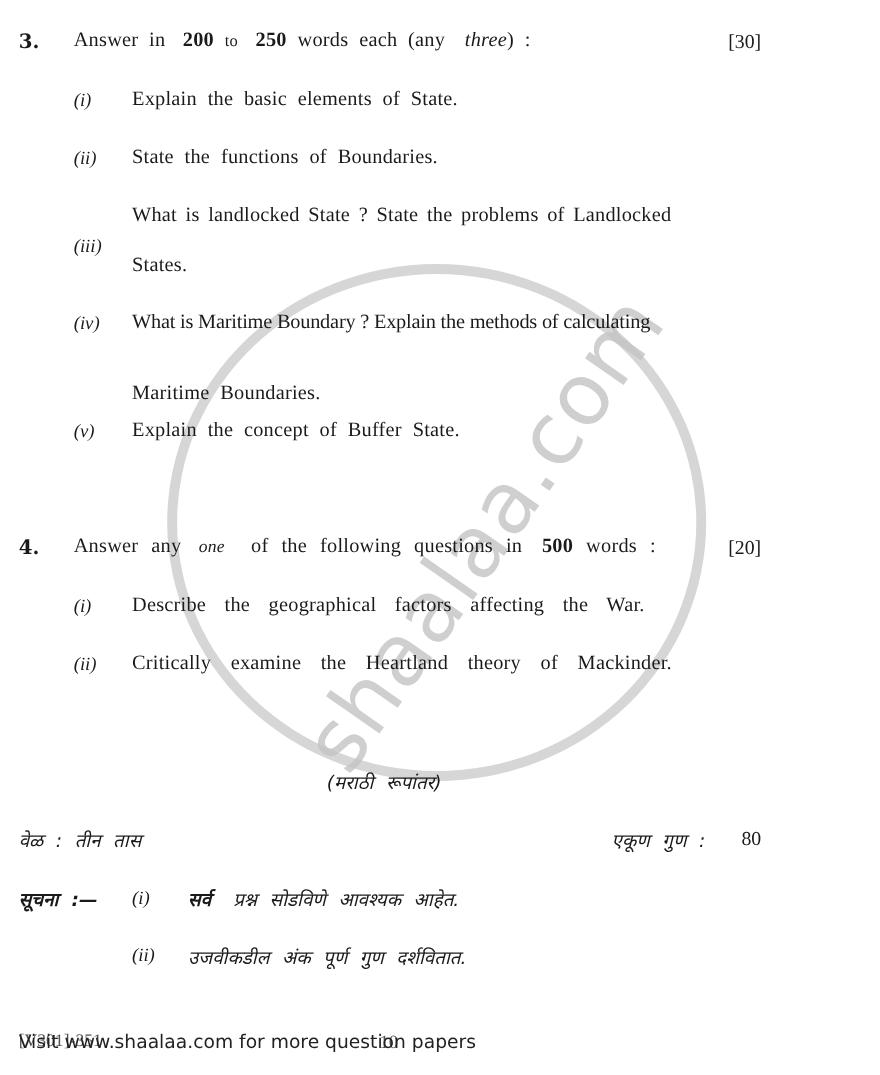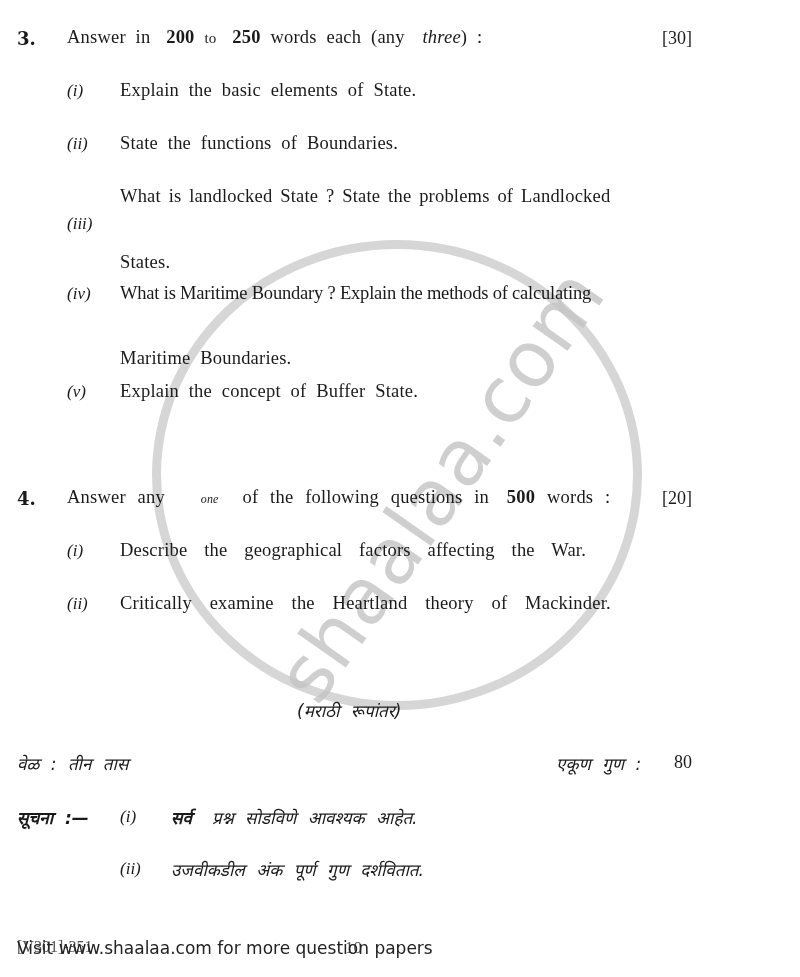--- a/index.html
+++ b/index.html
@@ -65,38 +65,38 @@
       <span class="abs roman" style="left:67px; top:81px;">(i)</span>
       <span class="abs txt" style="left:120px; top:80px;">Explain the basic elements of State.</span>
     </div>
     <div>
       <span class="abs roman" style="left:67px; top:134px;">(ii)</span>
       <span class="abs txt" style="left:120px; top:133px;">State the functions of Boundaries.</span>
     </div>
     <div>
       <span class="abs roman" style="left:67px; top:187px;margin-top:27px;">(iii)</span>
       <span class="abs txt" style="left:120px; top:186px; word-spacing:3px;">What is landlocked State ? State the problems of Landlocked</span>
-      <span class="abs txt" style="left:120px; top:231px;margin-top:21px;">States.</span>
+      <span class="abs txt" style="left:120px; top:231px;">States.</span>
     </div>
     <div>
       <span class="abs roman" style="left:67px; top:284px;">(iv)</span>
       <span class="abs txt" style="left:120px; top:283px; word-spacing:0px; letter-spacing:-0.2px;">What is Maritime Boundary ? Explain the methods of calculating</span>
       <span class="abs txt" style="left:120px; top:328px;margin-top:20px;">Maritime Boundaries.</span>
     </div>
     <div>
       <span class="abs roman" style="left:67px; top:382px;">(v)</span>
       <span class="abs txt" style="left:120px; top:381px;">Explain the concept of Buffer State.</span>
     </div>
   </div>
 
   <div>
     <span class="abs num" style="left:17px; top:488px;">4.</span>
     <span class="abs txt" style="left:67px; top:487px; word-spacing:7px;">
       <span>Answer any</span>
-      <span class="ital" style="margin-left:24px; font-size:12px;">one</span>
+      <span class="ital" style="margin-left:4px; font-size:16px;">one</span>
       <span style="margin-left:12px;">of the following questions in</span>
       <span class="bold" style="margin-left:6px;">500</span>
       <span>words :</span>
     </span>
     <span class="abs marks" style="left:662px; top:488px;">[20]</span>
 
     <div>
       <span class="abs roman" style="left:67px; top:541px;">(i)</span>
       <span class="abs txt justified" style="left:120px; top:540px;">Describe the geographical factors affecting the War.</span>
     </div>

